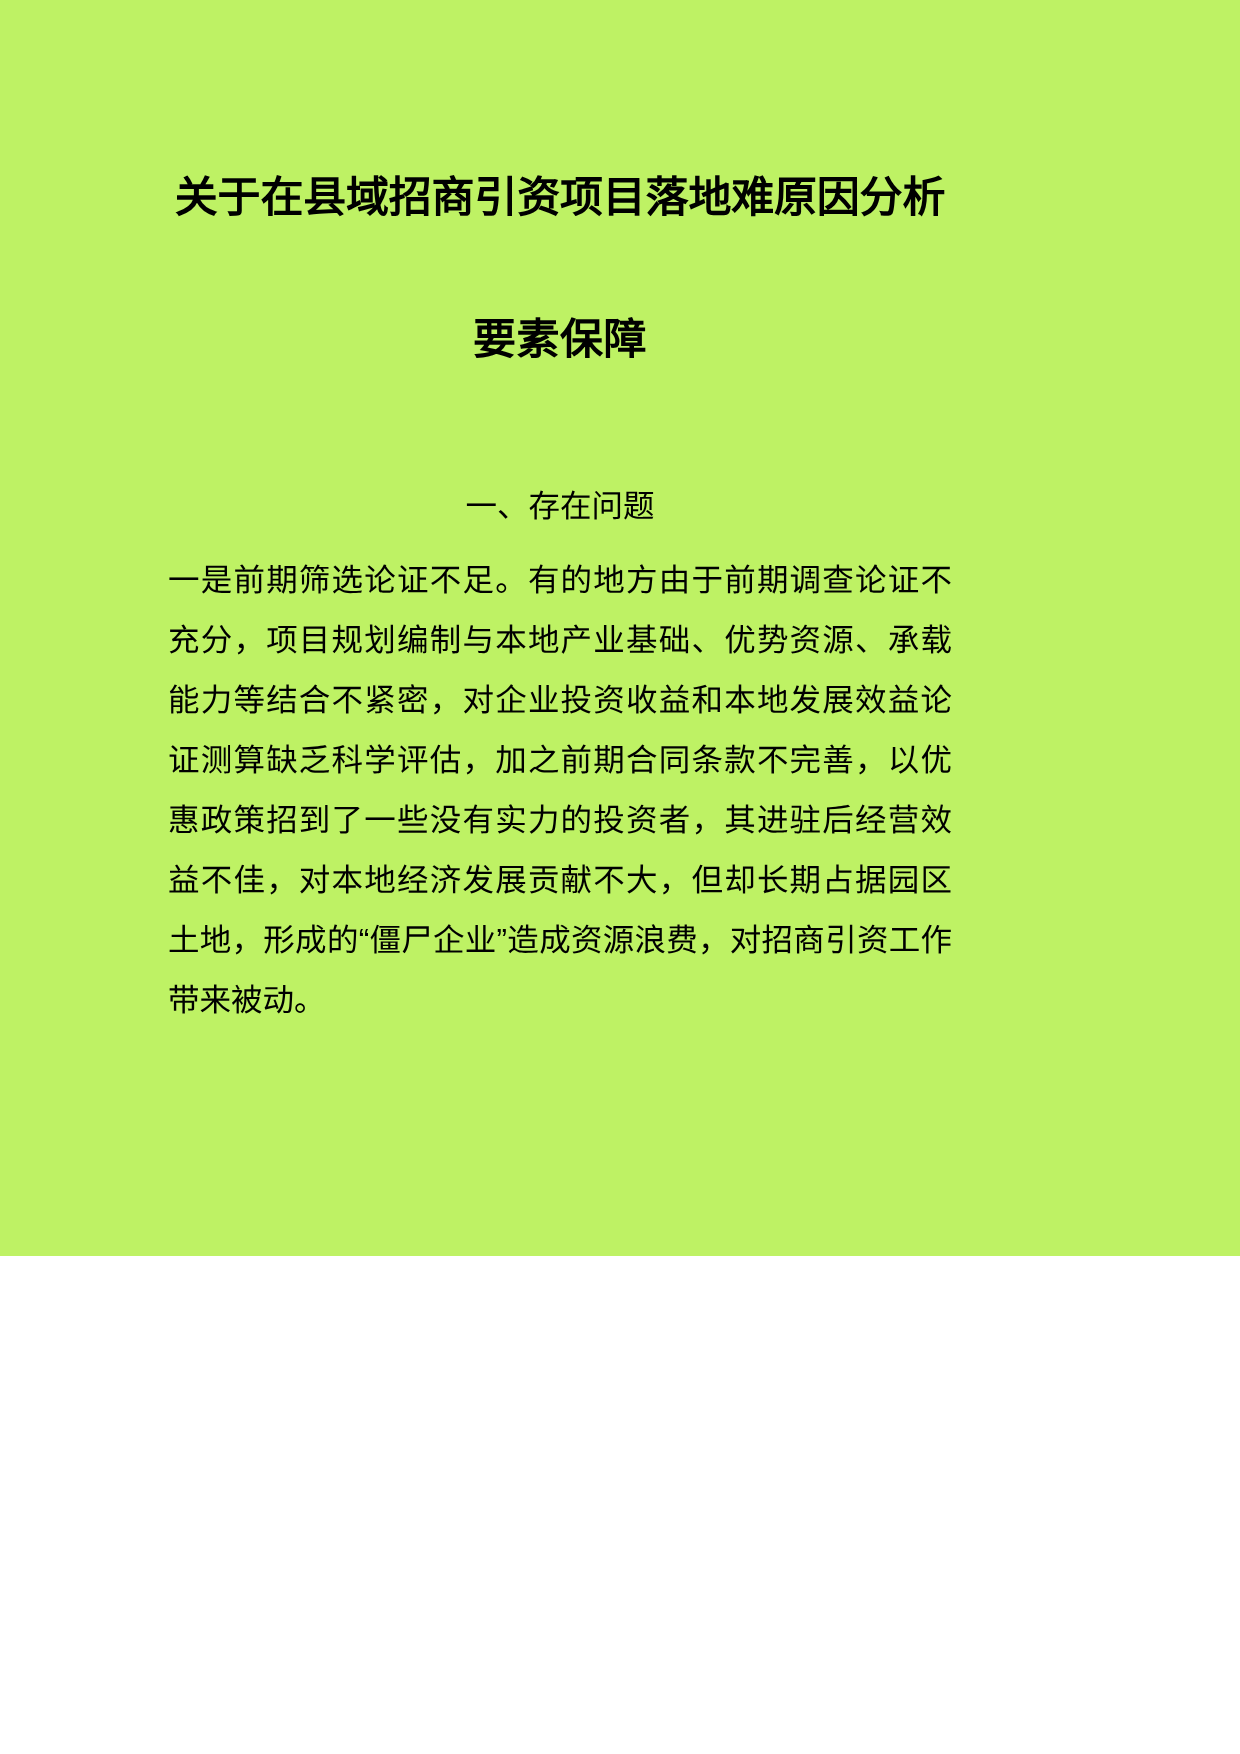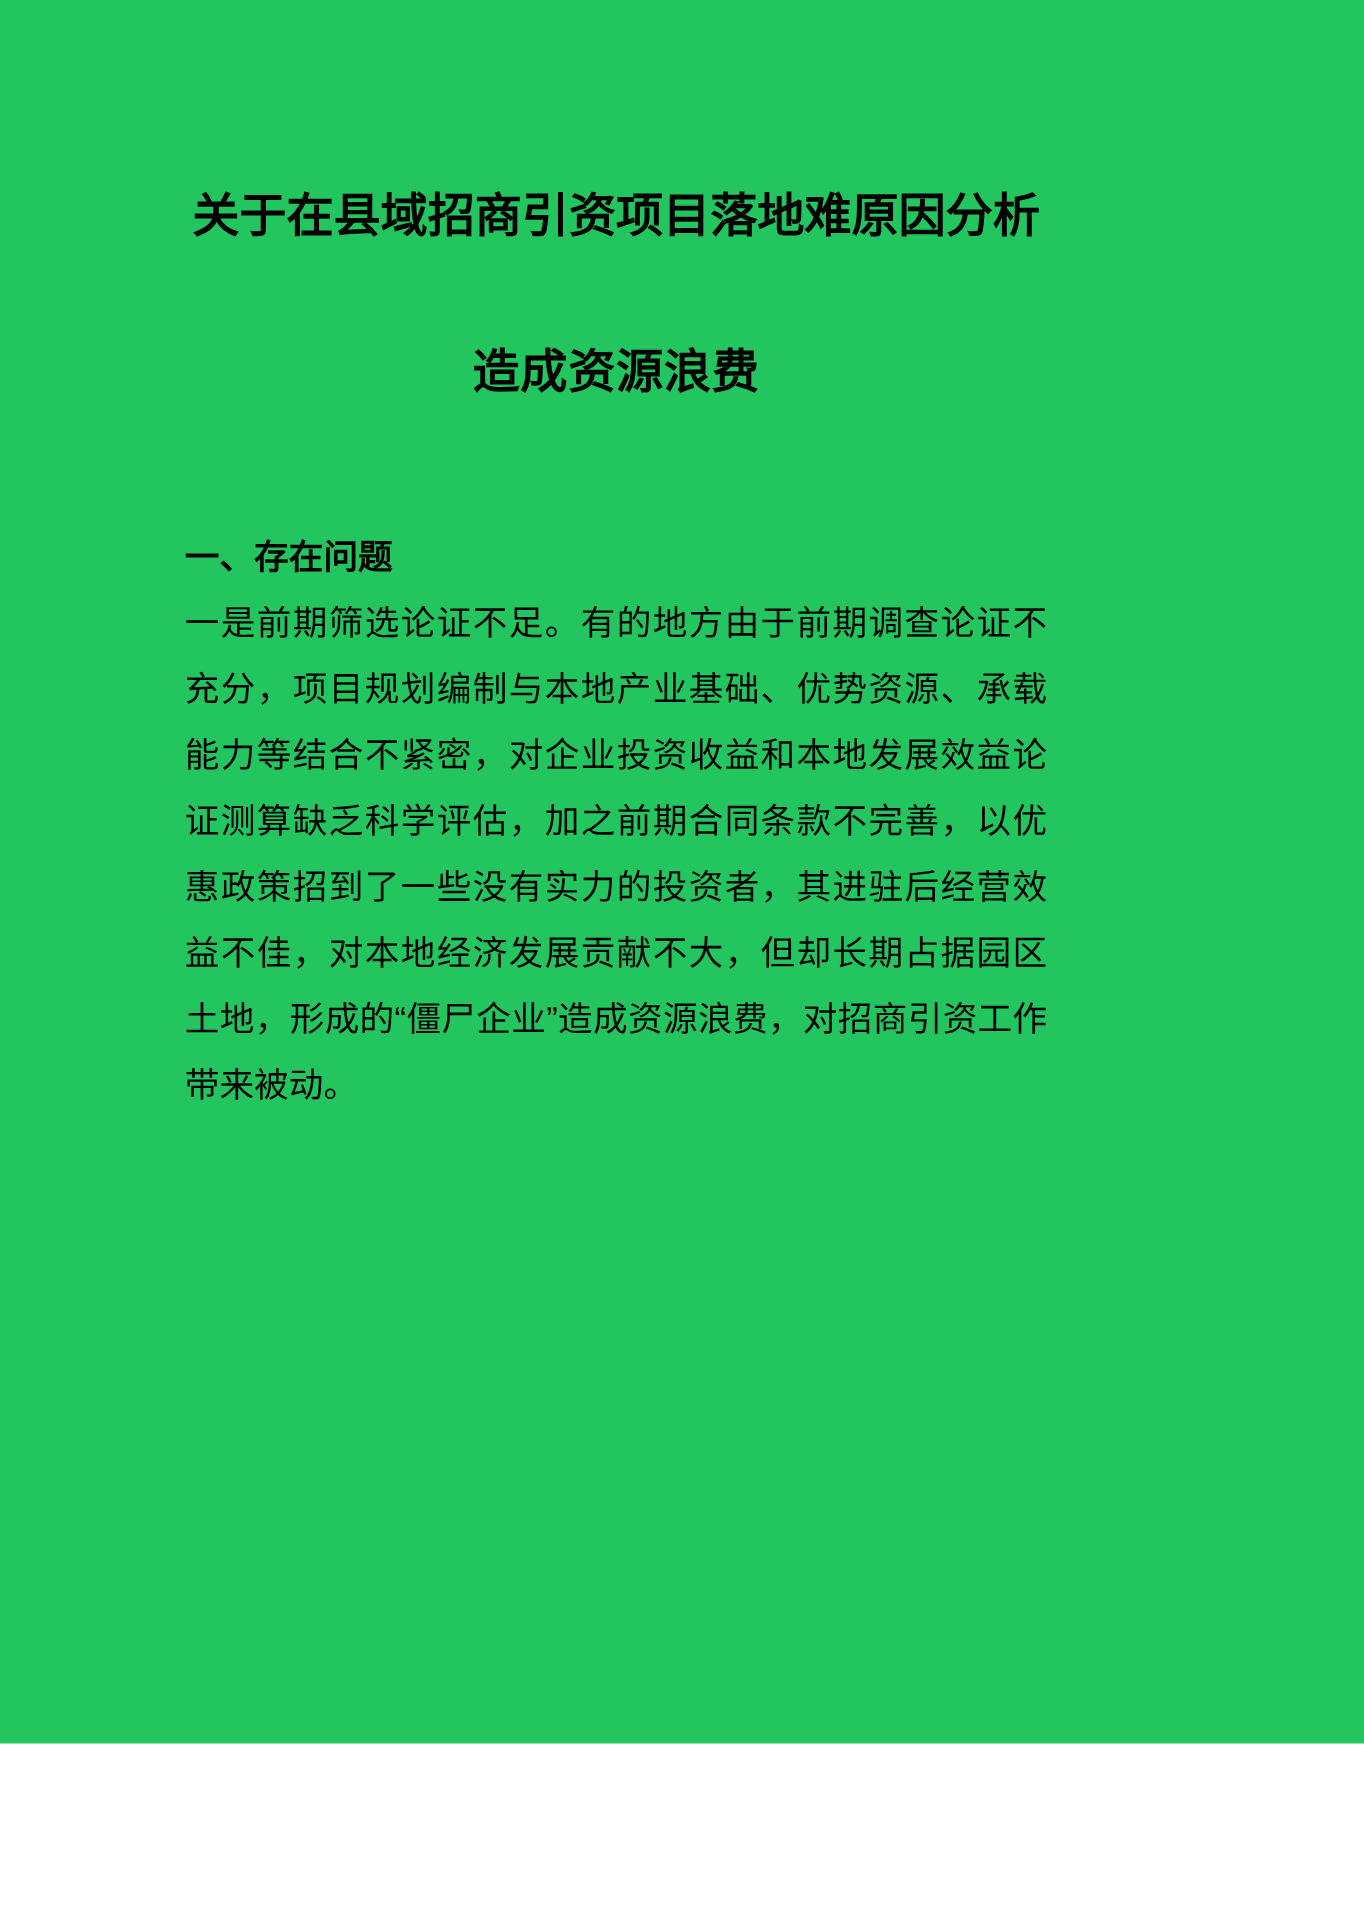--- a/index.html
+++ b/index.html
@@ -12,24 +12,24 @@
     width: 1240px;
     height: 1754px;
     font-family: "Liberation Sans", "DejaVu Sans", sans-serif;
     color: #000000;
     -webkit-font-smoothing: antialiased;
     overflow: hidden;
   }
   .page {
     position: relative;
     width: 1240px;
-    height: 1585px;
+    height: 1256px;
     box-sizing: border-box;
     padding: 0;
-    background: #22c55e;
+    background: #bef264;
   }
   .doc-body {
     position: absolute;
     left: 168px;
     top: 0;
     width: 784px;
   }
 
   
   .doc-title {
@@ -64,38 +64,38 @@
     text-align: justify;
     text-justify: inter-ideograph;
     text-align-last: left;
     word-break: break-all;
     color: #000000;
   }
   .para.indent-0 {
     text-indent: 0;
   }
   .section-heading {
-    margin: 0;
+    margin: 14px;
     font-size: 31.5px;
     line-height: 60px;
-    font-weight: bold;
-    text-align: left;
+    font-weight: normal;
+    text-align: center;
     color: #000000;
   }
 </style>
 </head>
 <body>
 
 <div class="page">
 
   <div class="doc-body">
 
     <h1 class="doc-title">
       <span class="title-line line-1">关于在县域招商引资项目落地难原因分析</span>
-      <span class="title-line line-2">造成资源浪费</span>
+      <span class="title-line line-2">要素保障</span>
     </h1>
 
     <div class="body-block">
 
 
       <p class="section-heading">一、存在问题</p>
 
       <p class="para indent-0">一是前期筛选论证不足。有的地方由于前期调查论证不充分，项目规划编制与本地产业基础、优势资源、承载能力等结合不紧密，对企业投资收益和本地发展效益论证测算缺乏科学评估，加之前期合同条款不完善，以优惠政策招到了一些没有实力的投资者，其进驻后经营效益不佳，对本地经济发展贡献不大，但却长期占据园区土地，形成的“僵尸企业”造成资源浪费，对招商引资工作带来被动。</p>
 
     </div>

